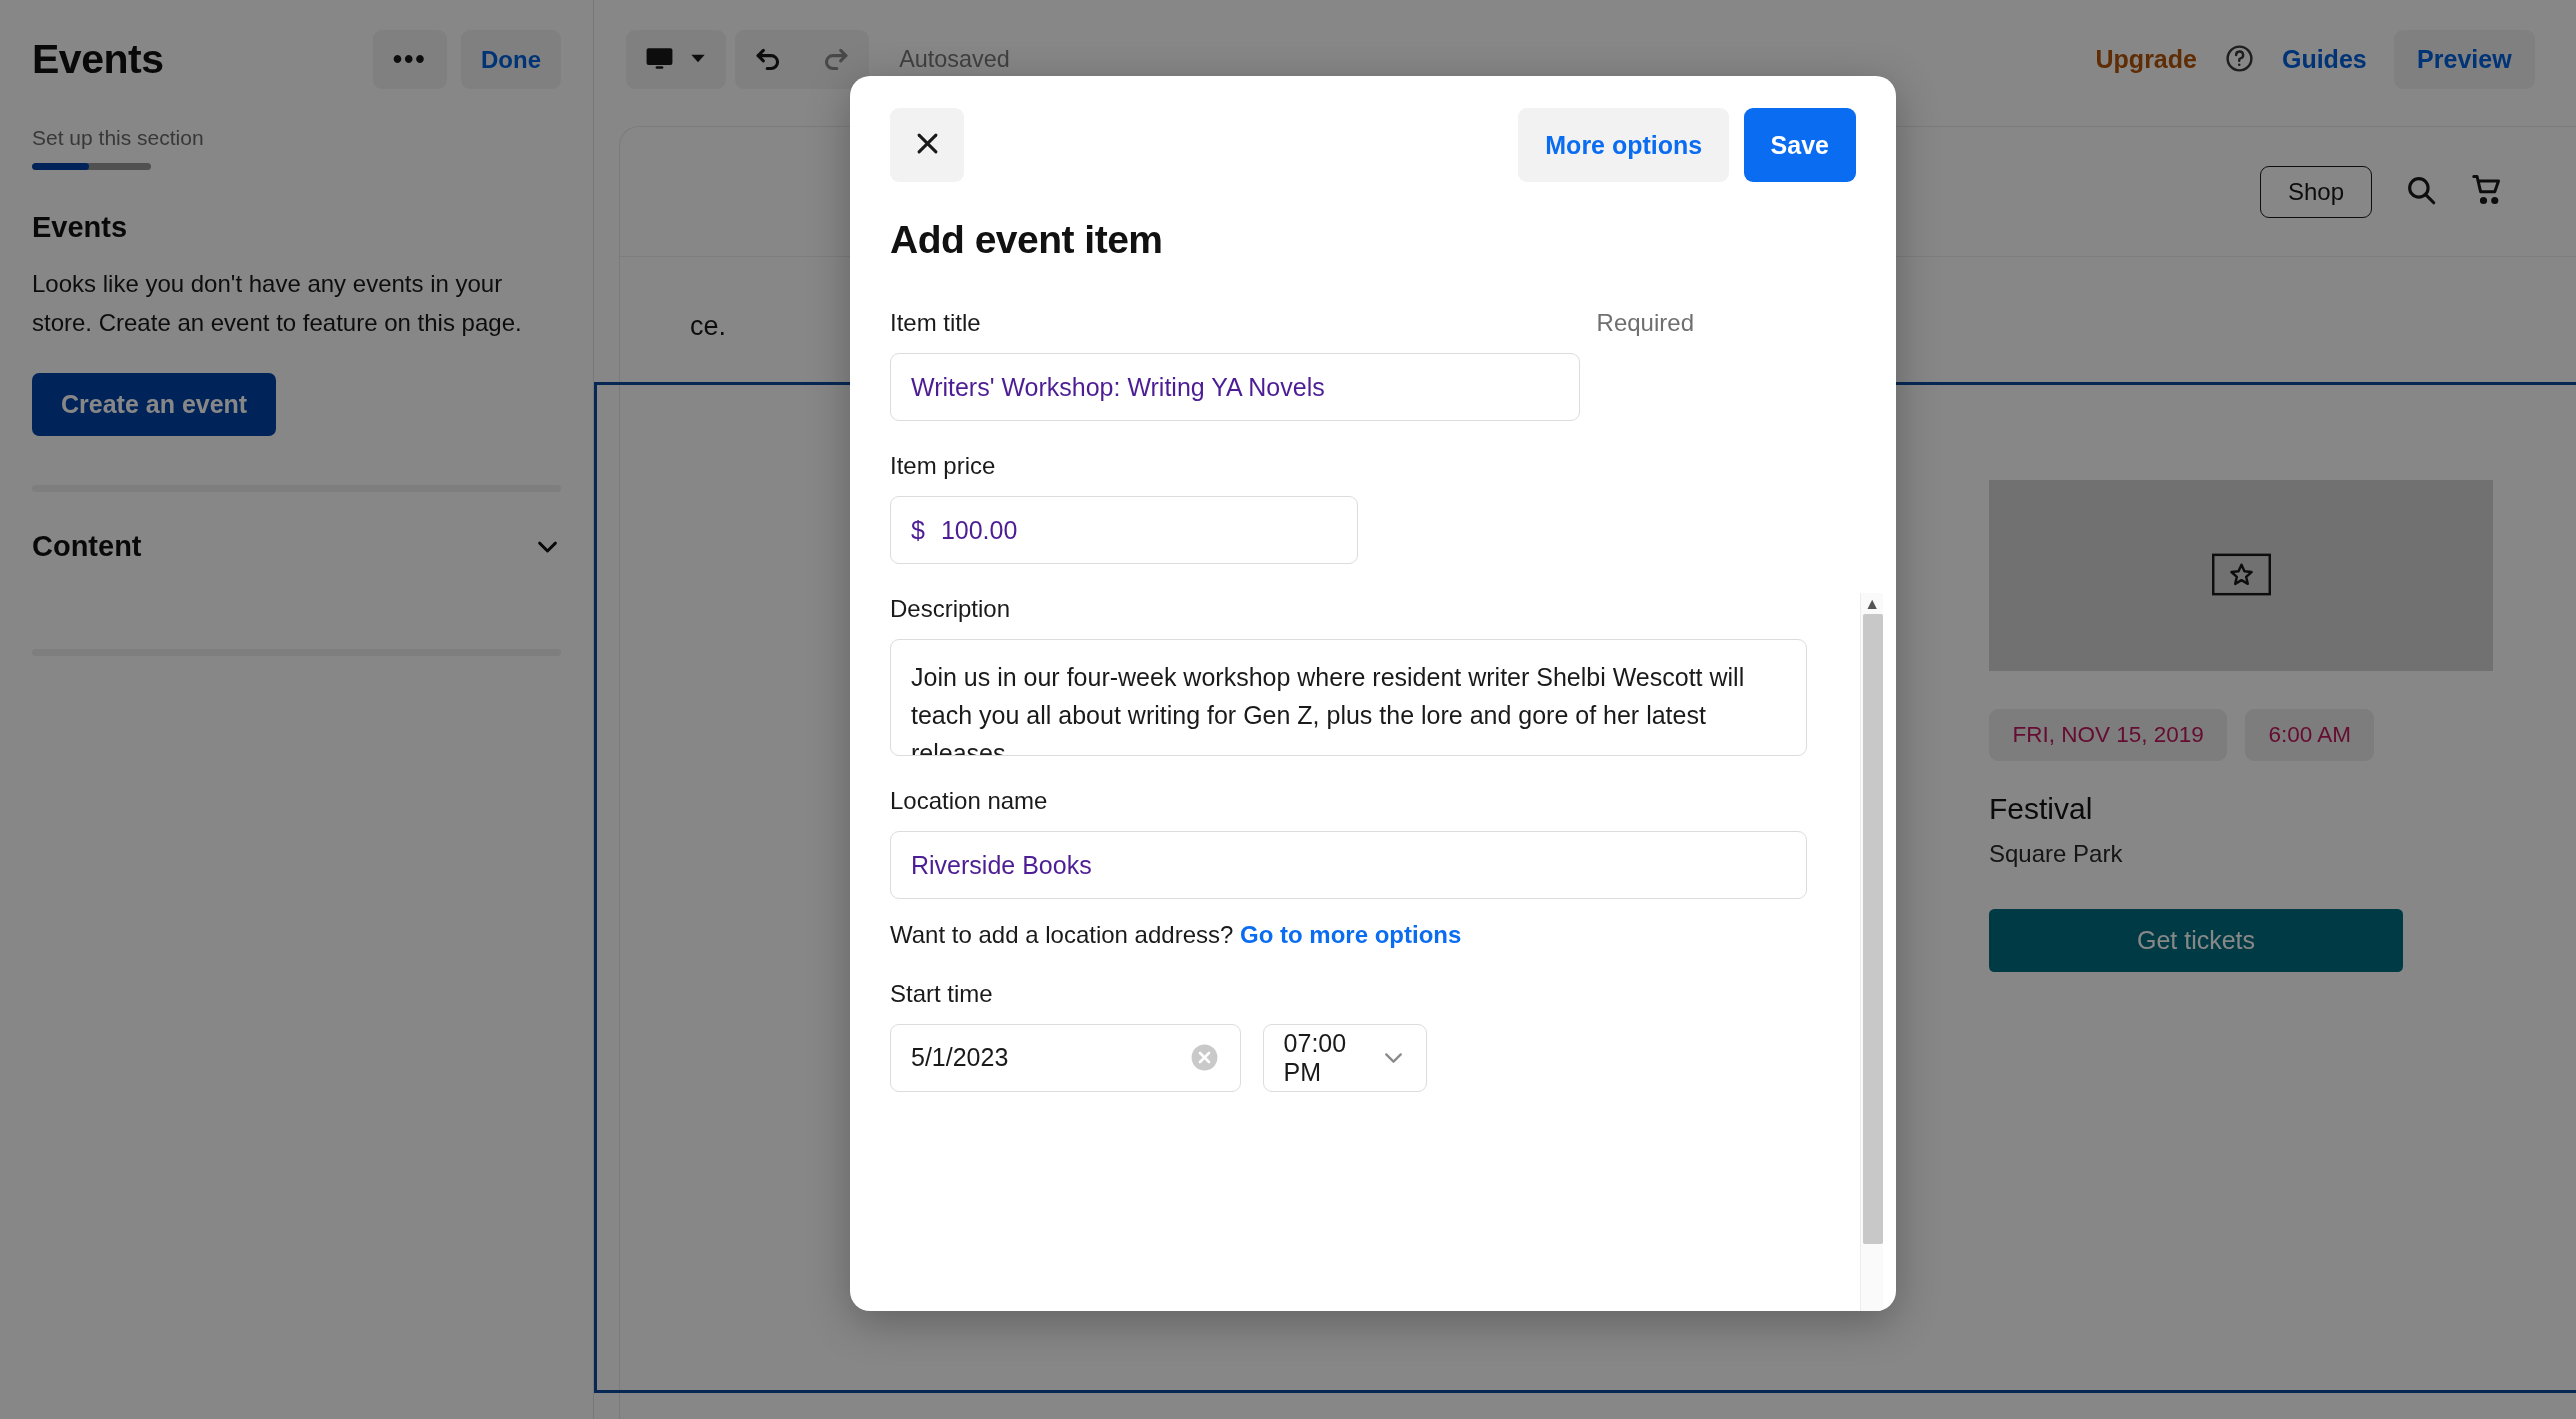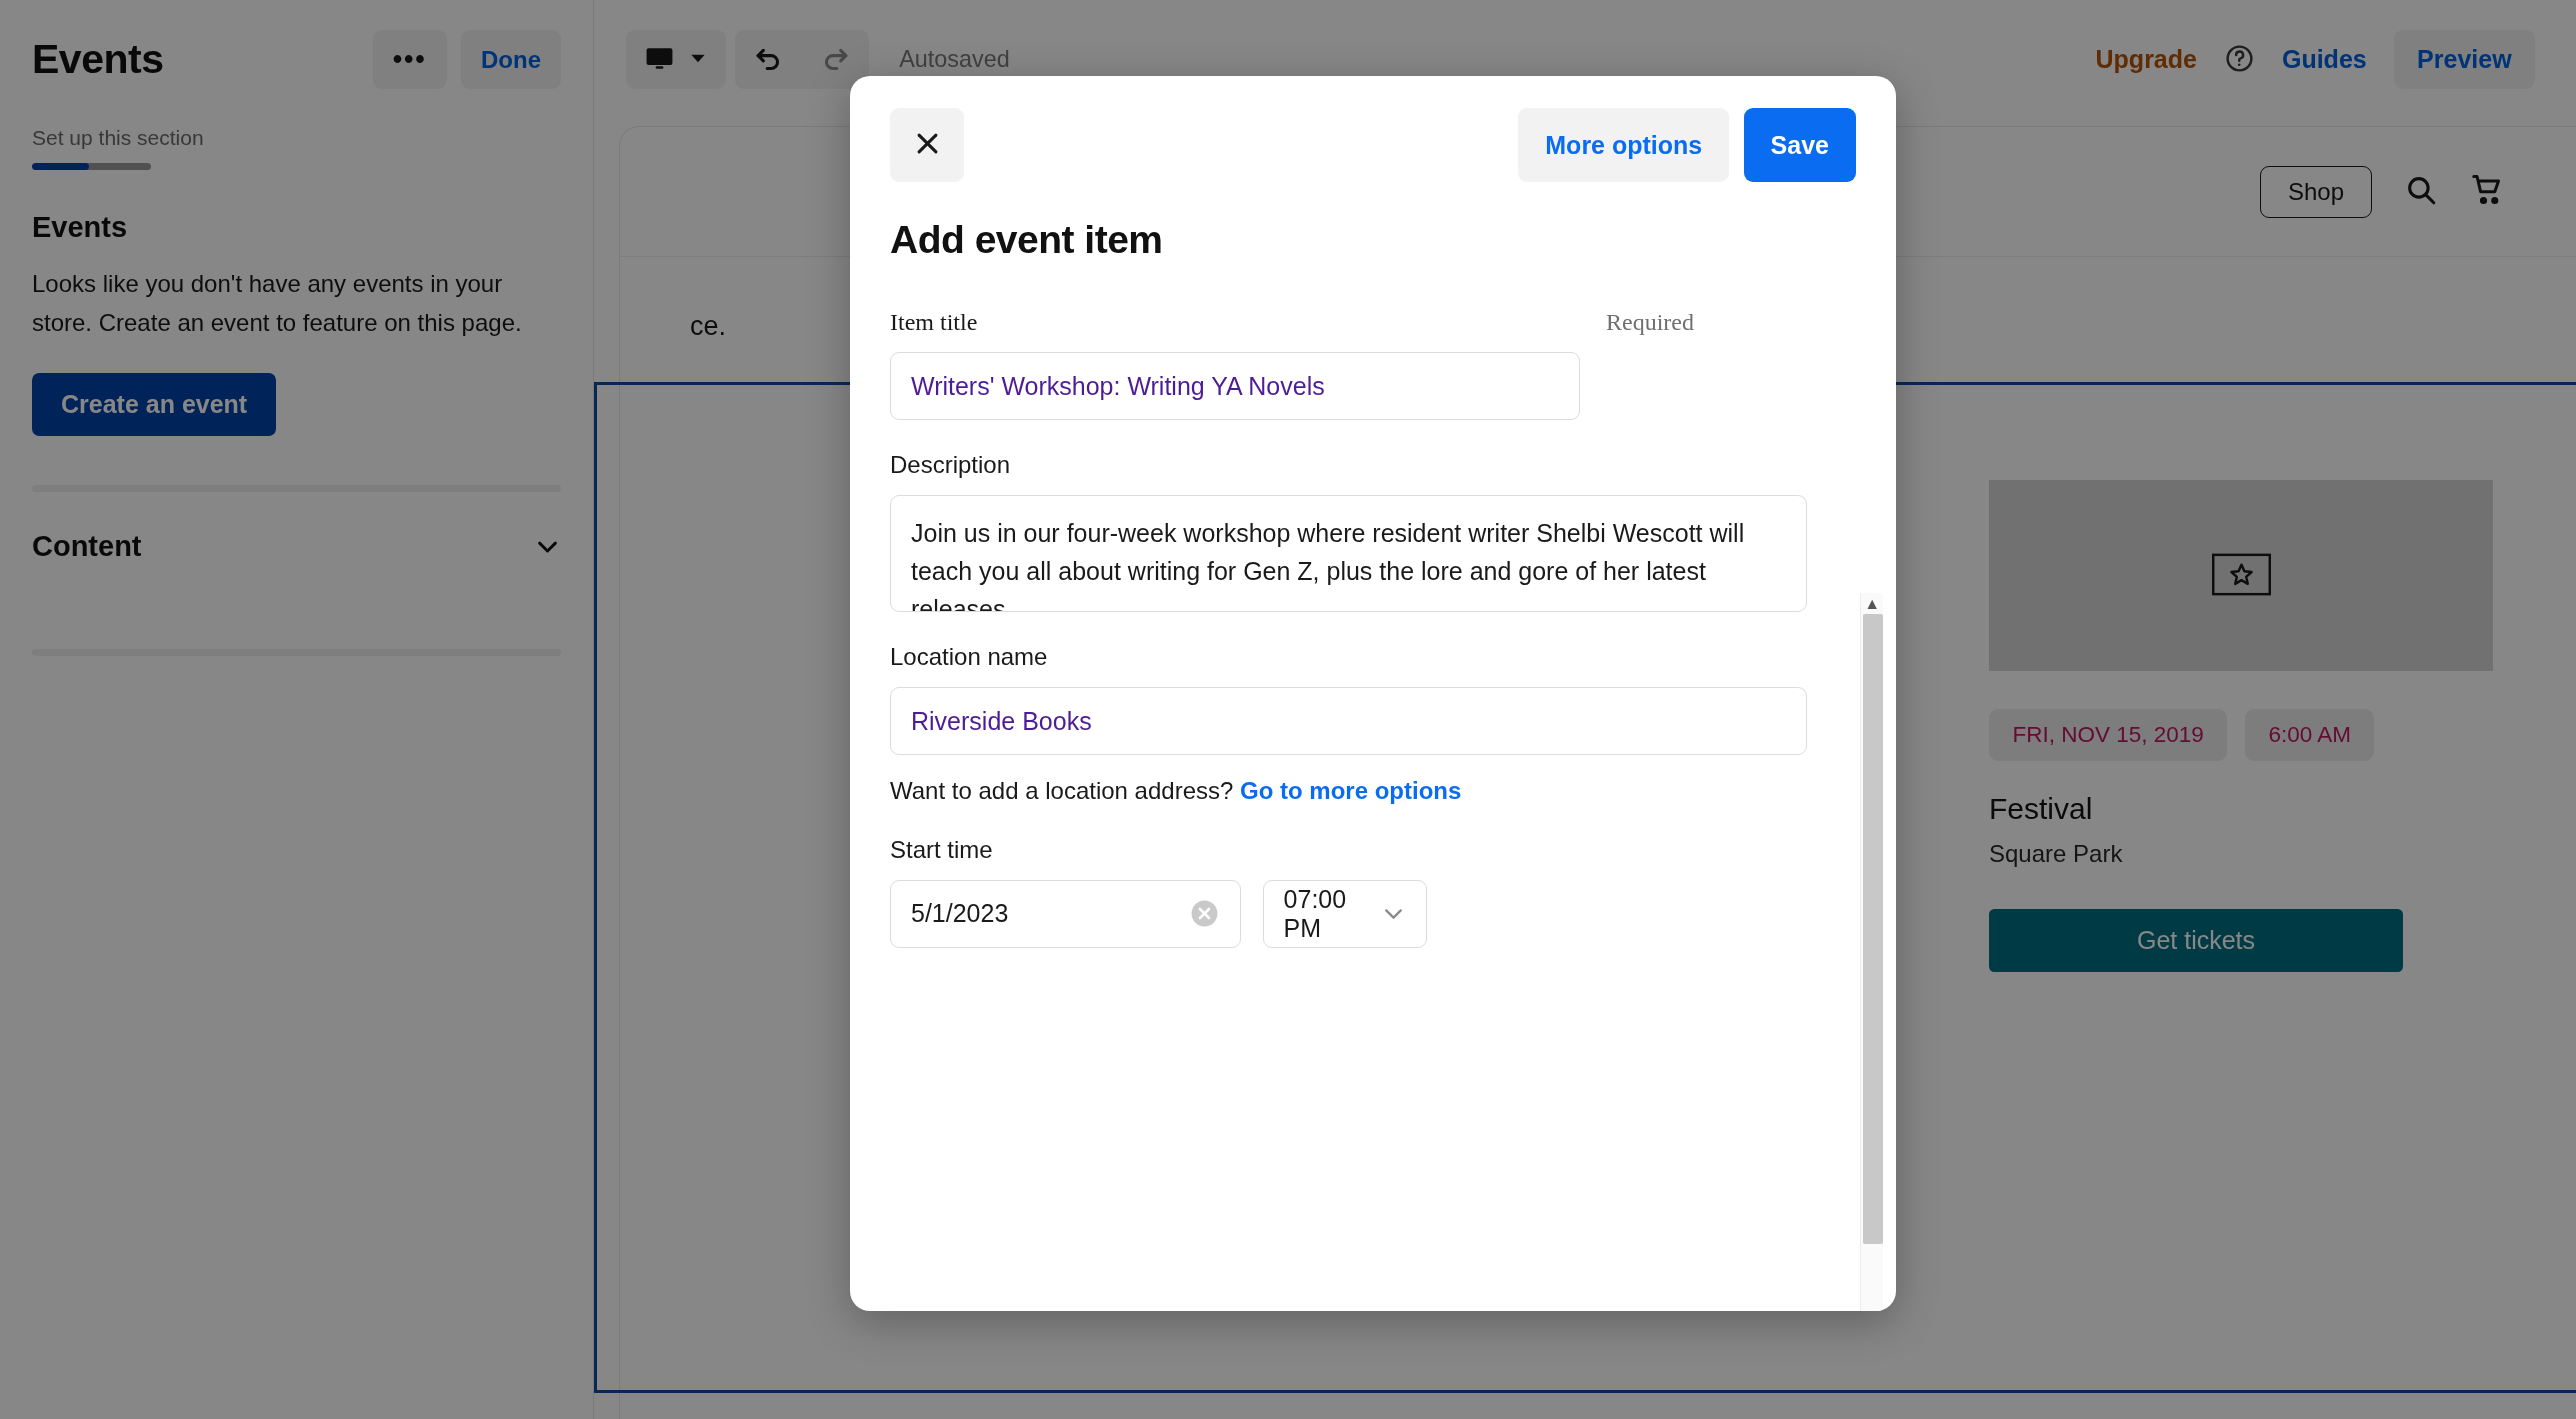--- a/index.html
+++ b/index.html
@@ -140,21 +140,21 @@
     background: #0a6cf1; border: none; border-radius: 9px; height: 74px; padding: 0 27px;
     font-size: 25px; font-weight: 700; color: #fff; cursor: pointer;
   }
   .modal-title { padding: 36px 40px 0 40px; font-size: 39px; font-weight: 700; color: #111; letter-spacing: -0.5px; }
 
   .modal-scroll {
     position: relative; flex: 1; margin-top: 27px;
     padding: 20px 40px 0 40px; overflow: hidden;
   }
   .field { margin-bottom: 7.2px; }
-  .field-head { display: flex; align-items: flex-start; font-family: Liberation Serif, serif; }
+  .field-head { display: flex; align-items: flex-start; }
   .label { font-size: 24px; color: #1a1a1a; }
   .req { margin-left: auto; font-size: 24px; color: #6f6f6f; padding-right: 162px; }
   .input {
     margin-top: 16px; height: 68px; border: 0.9px solid #dcdcdc; border-radius: 9px;
     background: #fff; display: flex; align-items: center; padding: 0 20px;
     font-size: 25px; color: #4c1d95;
   }
   .textarea {
     margin-top: 16px; width: 537px; height: 117px; border: 0.9px solid #dcdcdc; border-radius: 9px;
     padding: 18px 20px; font-size: 25px; line-height: 38px; color: #1a1a1a; overflow: hidden;
@@ -353,20 +353,27 @@
       <div class="field">
         <div class="field-head">
           <span class="label">Item title</span>
           <span class="req">Required</span>
         </div>
         <div class="input fw-title">
           <span>Writers' Workshop: Writing YA Novels</span>
         </div>
       </div>
 
+      <div class="field" style="margin-top:31px">
+        <span class="label">Item price</span>
+        <div class="input fw-price" style="gap:16px">
+          <span>$</span>
+          <span>100.00</span>
+        </div>
+      </div>
 
       <div class="field" style="margin-top:31px">
         <span class="label">Description</span>
         <div class="textarea fw-desc">
           <span>Join us in our four-week workshop where resident writer Shelbi Wescott will teach you all about writing for Gen Z, plus the lore and gore of her latest releases.</span>
         </div>
       </div>
 
       <div class="field" style="margin-top:31px">
         <span class="label">Location name</span>

